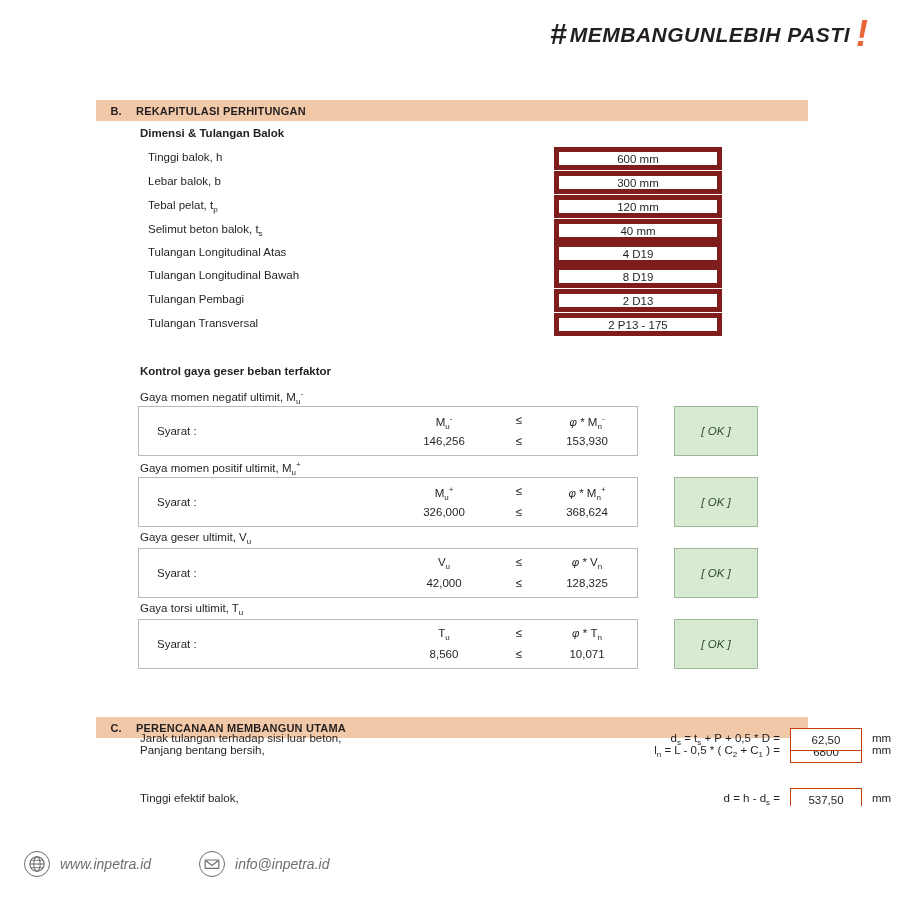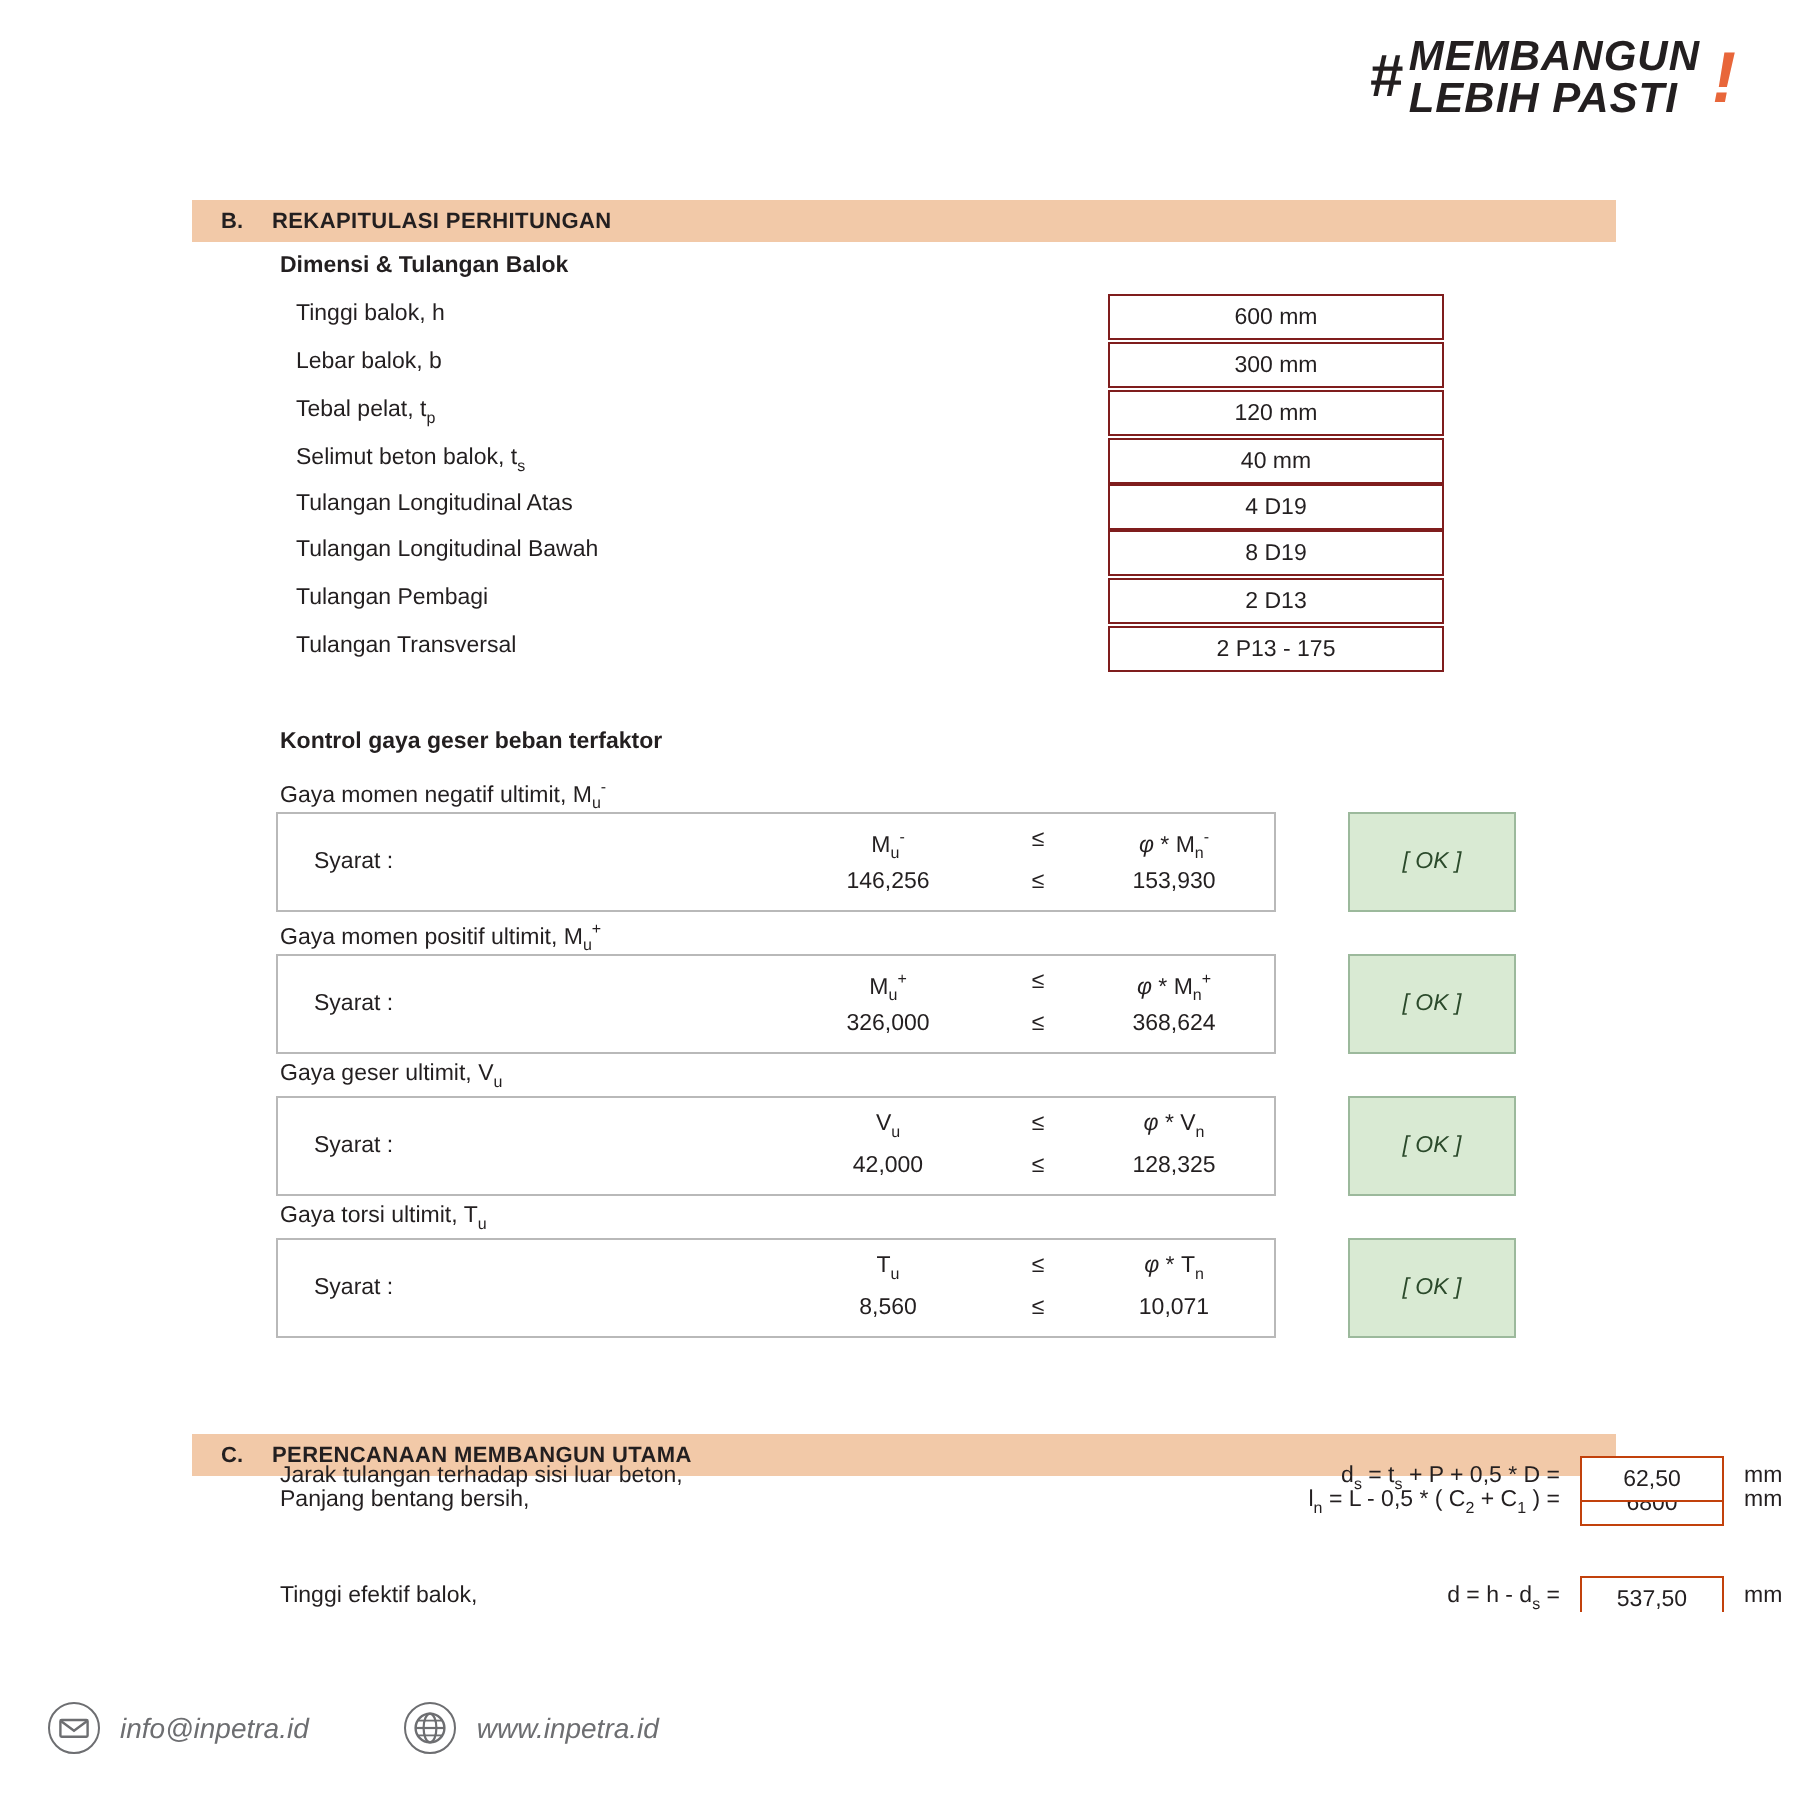--- a/index.html
+++ b/index.html
@@ -33,21 +33,21 @@
   .logo .hash {
     font-size: 30px;
     font-weight: bold;
     font-style: italic;
     color: #231f20;
     line-height: 1;
     letter-spacing: -1px;
   }
   .logo .words {
     display: flex;
-    flex-direction: column;
+    flex-direction: row;
     line-height: 1.0;
   }
   .logo .words .l1,
   .logo .words .l2 {
     font-size: 21px;
     font-weight: bold;
     font-style: italic;
     letter-spacing: 0.5px;
     color: #231f20;
   }
@@ -106,21 +106,21 @@
     font-size: 11.5px;
     color: #231f20;
     white-space: nowrap;
   }
   .dim-row .valbox {
     position: absolute;
     left: 406px;
     top: 0;
     width: 168px;
     height: 23px;
-    border: 1px solid #7f1d1d;
+    border: 5px solid #7f1d1d;
     box-sizing: border-box;
     display: flex;
     align-items: center;
     justify-content: center;
     font-size: 11.5px;
     background: #ffffff;
     color: #231f20;
   }
   sub { font-size: 8px; }
   sup { font-size: 8px; }
@@ -418,36 +418,36 @@
   <div class="c-row" style="top:788px;">
     <span class="lbl">Tinggi efektif balok,</span>
     <span class="formula">d = h - d<sub>s</sub> =</span>
     <span class="valbox">537,50</span>
     <span class="unit">mm</span>
   </div>
 
   <div class="clip-bottom"></div>
 
   <div class="footer">
-    <div class="fitem">
-      <span class="circ-icon">
-        <svg width="18" height="18" viewBox="0 0 18 18">
-          <rect x="2.2" y="5" width="13.6" height="8.4" rx="0.6" fill="none" stroke="#6d6e71" stroke-width="1.2"></rect>
-          <polyline points="2.6,5.6 9,10.4 15.4,5.6" fill="none" stroke="#6d6e71" stroke-width="1.2"></polyline>
-        </svg>
-      </span>
-      <span class="ftext">info@inpetra.id</span>
-    </div>
     <div class="fitem">
       <span class="circ-icon">
         <svg width="18" height="18" viewBox="0 0 18 18">
           <circle cx="9" cy="9" r="7.2" fill="none" stroke="#6d6e71" stroke-width="1.2"></circle>
           <ellipse cx="9" cy="9" rx="3.2" ry="7.2" fill="none" stroke="#6d6e71" stroke-width="1.1"></ellipse>
           <line x1="1.8" y1="9" x2="16.2" y2="9" stroke="#6d6e71" stroke-width="1.1"></line>
           <line x1="2.8" y1="5.3" x2="15.2" y2="5.3" stroke="#6d6e71" stroke-width="0.9"></line>
           <line x1="2.8" y1="12.7" x2="15.2" y2="12.7" stroke="#6d6e71" stroke-width="0.9"></line>
         </svg>
       </span>
       <span class="ftext">www.inpetra.id</span>
     </div>
+    <div class="fitem">
+      <span class="circ-icon">
+        <svg width="18" height="18" viewBox="0 0 18 18">
+          <rect x="2.2" y="5" width="13.6" height="8.4" rx="0.6" fill="none" stroke="#6d6e71" stroke-width="1.2"></rect>
+          <polyline points="2.6,5.6 9,10.4 15.4,5.6" fill="none" stroke="#6d6e71" stroke-width="1.2"></polyline>
+        </svg>
+      </span>
+      <span class="ftext">info@inpetra.id</span>
+    </div>
   </div>
 
 </div>
 
 </body></html>

